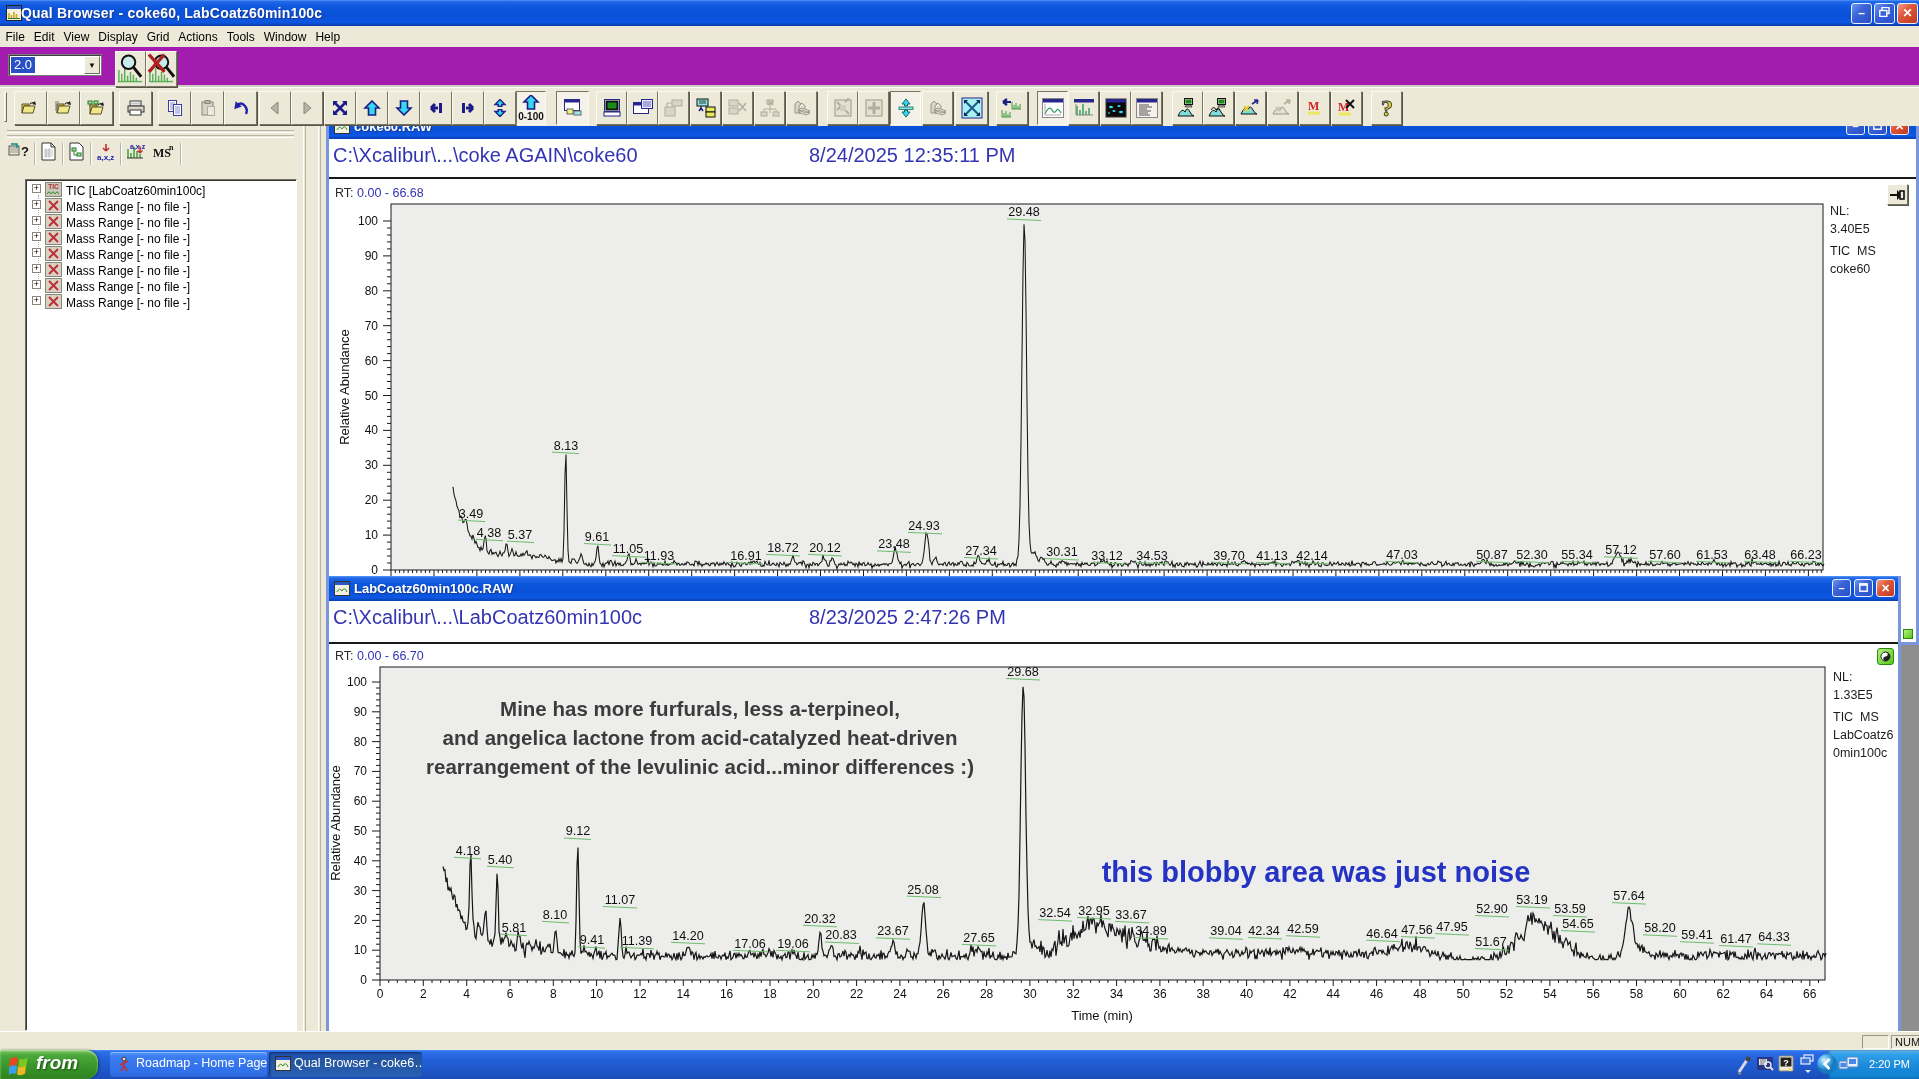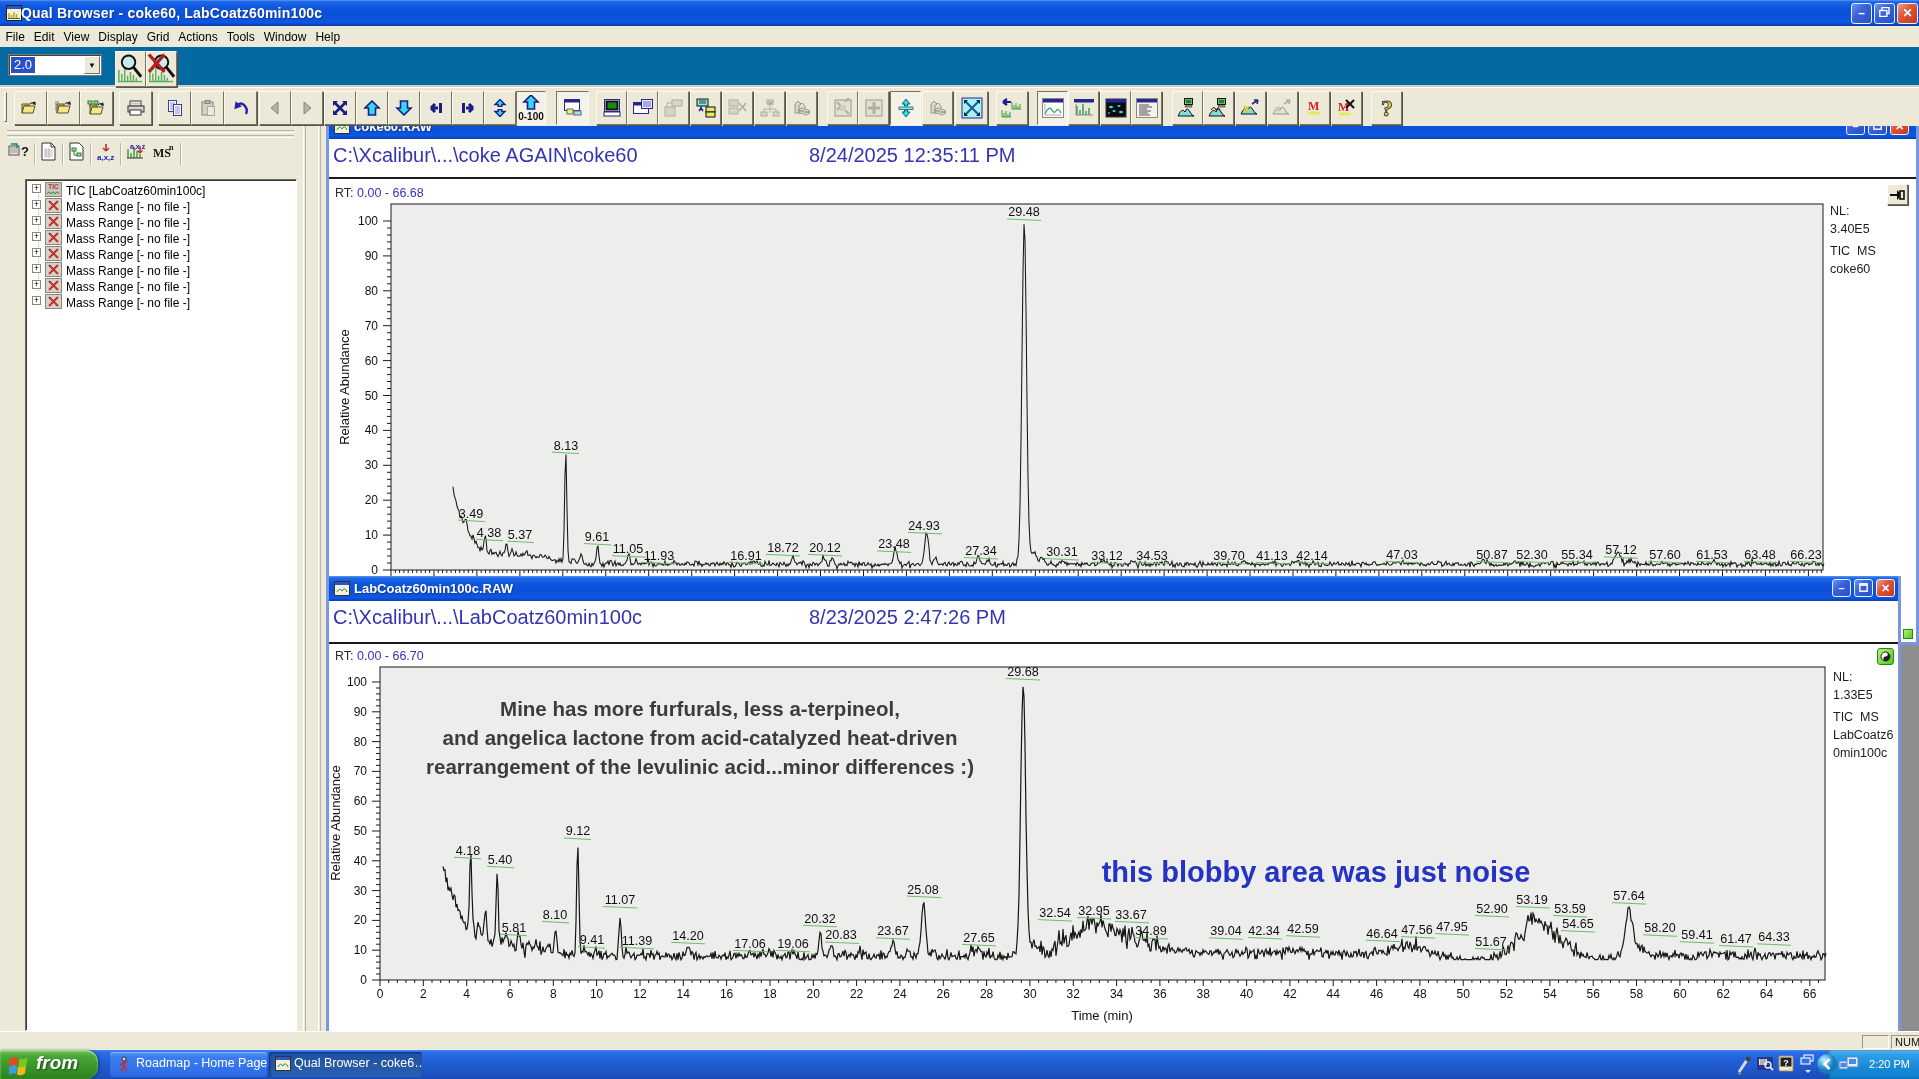--- a/index.html
+++ b/index.html
@@ -4,21 +4,21 @@
 html,body{width:1919px;height:1079px;overflow:hidden;font-family:"Liberation Sans",sans-serif;background:#ece9d8}
 .abs{position:absolute}
 #titlebar{position:absolute;left:0;top:0;width:1919px;height:26px;
  background:linear-gradient(180deg,#5898f8 0%,#2068e8 6%,#0c55dd 30%,#0a50d8 62%,#0d57e4 86%,#0940b0 97%,#0a3ea8 100%)}
 #titlebar .txt{position:absolute;left:21px;top:5px;color:#fff;font-size:14px;font-weight:bold;letter-spacing:.2px;text-shadow:1px 1px 1px #1a3a8a}
 .wbtn{position:absolute;top:3px;width:21px;height:21px;border-radius:3px;border:1px solid #e8f0fc;
  background:linear-gradient(135deg,#6f95ef 0%,#3a63d8 40%,#2a50c8 100%);color:#fff;text-align:center;line-height:19px;font-size:12px;font-weight:bold}
 .wbtn.close{background:linear-gradient(135deg,#f0a088 0%,#e0573a 40%,#c03a20 100%)}
 #menubar{position:absolute;left:0;top:26px;width:1919px;height:21px;background:#ece9d8;font-size:12px;color:#000;padding-left:1px}
 #menubar span{display:inline-block;padding:4px 4.5px 0 4.5px}
-#tb1{position:absolute;left:0;top:47px;width:1919px;height:41px;background:#0369a1;border-bottom:1px solid #fff;box-shadow:inset 0 -2px 0 #d0cdbe}
+#tb1{position:absolute;left:0;top:47px;width:1919px;height:41px;background:#a21caf;border-bottom:1px solid #fff;box-shadow:inset 0 -2px 0 #d0cdbe}
 #combo{position:absolute;left:8px;top:7px;width:94px;height:22px;background:#fff;border:1px solid #7a7a7a;box-shadow:inset 1px 1px 0 #404040}
 #combo .sel{position:absolute;left:2px;top:2px;background:#2a50c8;color:#fff;font-size:13px;padding:0 3px;height:16px;line-height:16px}
 #combo .drop{position:absolute;right:1px;top:1px;width:16px;height:18px;background:#ece9d8;border:1px solid;border-color:#fff #706d60 #706d60 #fff;text-align:center;font-size:8px;line-height:18px;color:#111}
 .tbtn{position:absolute;top:2px;height:34px;background:#ece9d8;border:1px solid;border-color:#fbf9f1 #77755f #77755f #fbf9f1;box-shadow:1px 1px 0 #55534a;display:flex;align-items:center;justify-content:center}
 .tbtn.chk{border-color:#77755f #fbf9f1 #fbf9f1 #77755f;box-shadow:none;background:#f3f1e8}
 #tb1 .tbtn{height:36px}
 #tb2{position:absolute;left:0;top:89px;width:1919px;height:37px;background:#ece9d8}
 #tb2 .grip{position:absolute;left:4px;top:3px;width:3px;height:30px;border:1px solid;border-color:#fff #706d60 #706d60 #fff}
 #leftpanel{position:absolute;left:0;top:126px;width:326px;height:905px;background:#ece9d8}
 #ptool{position:absolute;left:4px;top:16px;height:26px}

